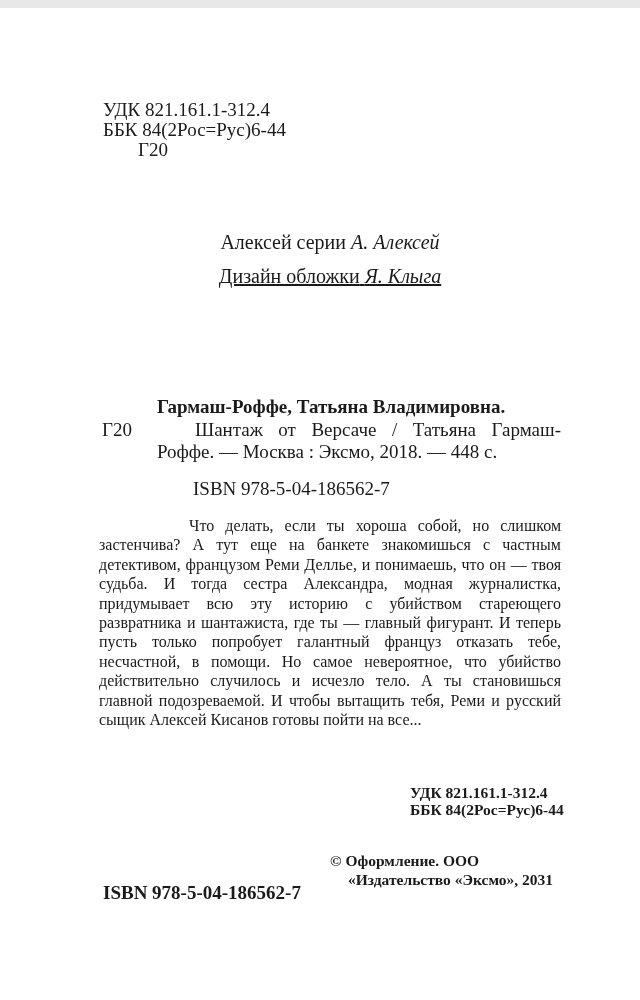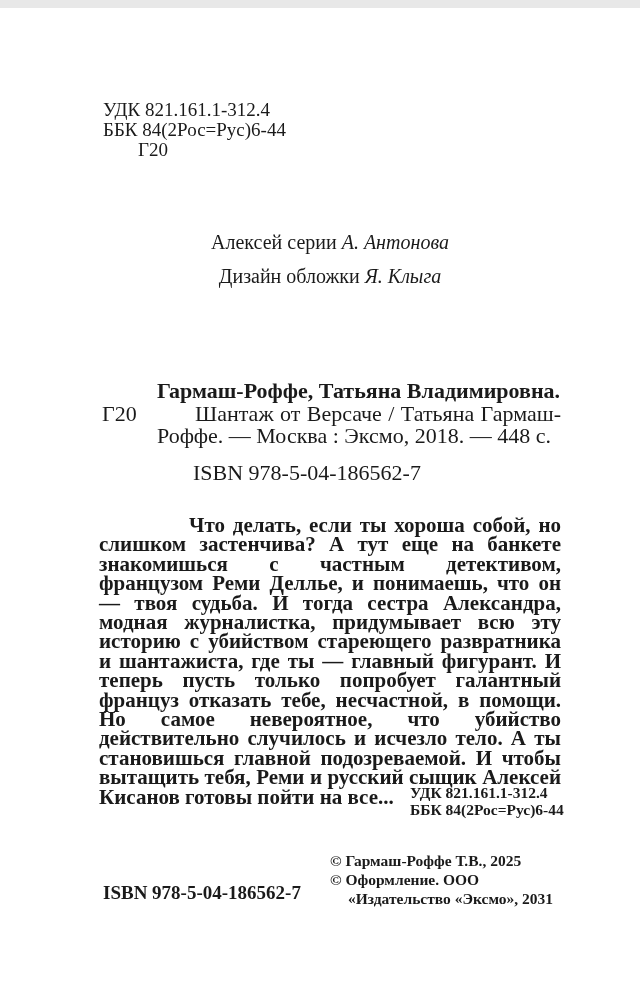--- a/index.html
+++ b/index.html
@@ -23,42 +23,42 @@
   }
   .top-codes .sign { padding-left: 35px; }
 
   
   .credits {
     left: 99px; top: 222px; width: 462px;
     text-align: center;
     font-size: 20px;
   }
   .credits .line { line-height: 24px; }
-  .credits .line + .line { margin-top: 10px; }
+  .credits .line + .line { margin-top: 10px; text-decoration: underline; }
   .credits .name { font-style: italic; }
 
   
   .card {
-    left: 99px; top: 372px; width: 462px;
-    font-size: 22px; line-height: 22.5px;
+    left: 99px; top: 388px; width: 462px;
+    font-size: 19px; line-height: 22.5px;
   }
   .card .author { margin-left: 58px; font-weight: bold; }
   .card .desc {
     position: relative;
     margin-left: 58px; width: 404px;
     text-align: justify; text-indent: 38px;
   }
   .card .sign { position: absolute; left: -55px; top: 0; text-indent: 0; }
   .card .isbn { margin-left: 94px; margin-top: 14px; }
 
   
   .annotation {
     left: 99px; top: 508px; width: 462px;
-    font-size: 21px; line-height: 19.4px;
-    text-align: justify; text-indent: 90px; font-weight: bold;
+    font-size: 16px; line-height: 19.4px;
+    text-align: justify; text-indent: 90px;
   }
 
   
   .bottom-codes {
     left: 410px; top: 777px;
     font-weight: bold; font-size: 15.5px; line-height: 16.5px;
     white-space: nowrap;
   }
 
   
@@ -80,40 +80,39 @@
 
 <div class="page">
 
   <div class="abs top-codes">
     <div>УДК 821.161.1-312.4</div>
     <div>ББК 84(2Рос=Рус)6-44</div>
     <div class="sign">Г20</div>
   </div>
 
   <div class="abs credits">
-    <div class="line"><span>Алексей серии</span> <span class="name">А. Антонова</span></div>
+    <div class="line"><span>Алексей серии</span> <span class="name">А. Алексей</span></div>
     <div class="line"><span>Дизайн обложки</span> <span class="name">Я. Клыга</span></div>
   </div>
 
   <div class="abs card">
     <div class="author">Гармаш-Роффе, Татьяна Владимировна.</div>
     <div class="desc">
       <span class="sign">Г20</span>
       <span>Шантаж от Версаче / Татьяна Гармаш-Роффе. — Москва : Эксмо, 2018. — 448 с.</span>
     </div>
     <div class="isbn">ISBN 978-5-04-186562-7</div>
   </div>
 
   <div class="abs annotation">Что делать, если ты хороша собой, но слишком застенчива? А тут еще на банкете знакомишься с частным детективом, французом Реми Деллье, и понимаешь, что он — твоя судьба. И тогда сестра Александра, модная журналистка, придумывает всю эту историю с убийством стареющего развратника и шантажиста, где ты — главный фигурант. И теперь пусть только попробует галантный француз отказать тебе, несчастной, в помощи. Но самое невероятное, что убийство действительно случилось и исчезло тело. А ты становишься главной подозреваемой. И чтобы вытащить тебя, Реми и русский сыщик Алексей Кисанов готовы пойти на все...</div>
 
   <div class="abs bottom-codes">
     <div>УДК 821.161.1-312.4</div>
     <div>ББК 84(2Рос=Рус)6-44</div>
   </div>
 
   <div class="abs copyright">
-    <div class="entry">© Гармаш-Роффе Т.В., 2025</div>
     <div class="entry">© Оформление. ООО «Издательство «Эксмо», 2031</div>
   </div>
 
   <div class="abs isbn-footer">ISBN 978-5-04-186562-7</div>
 
 </div>
 
 </body></html>

